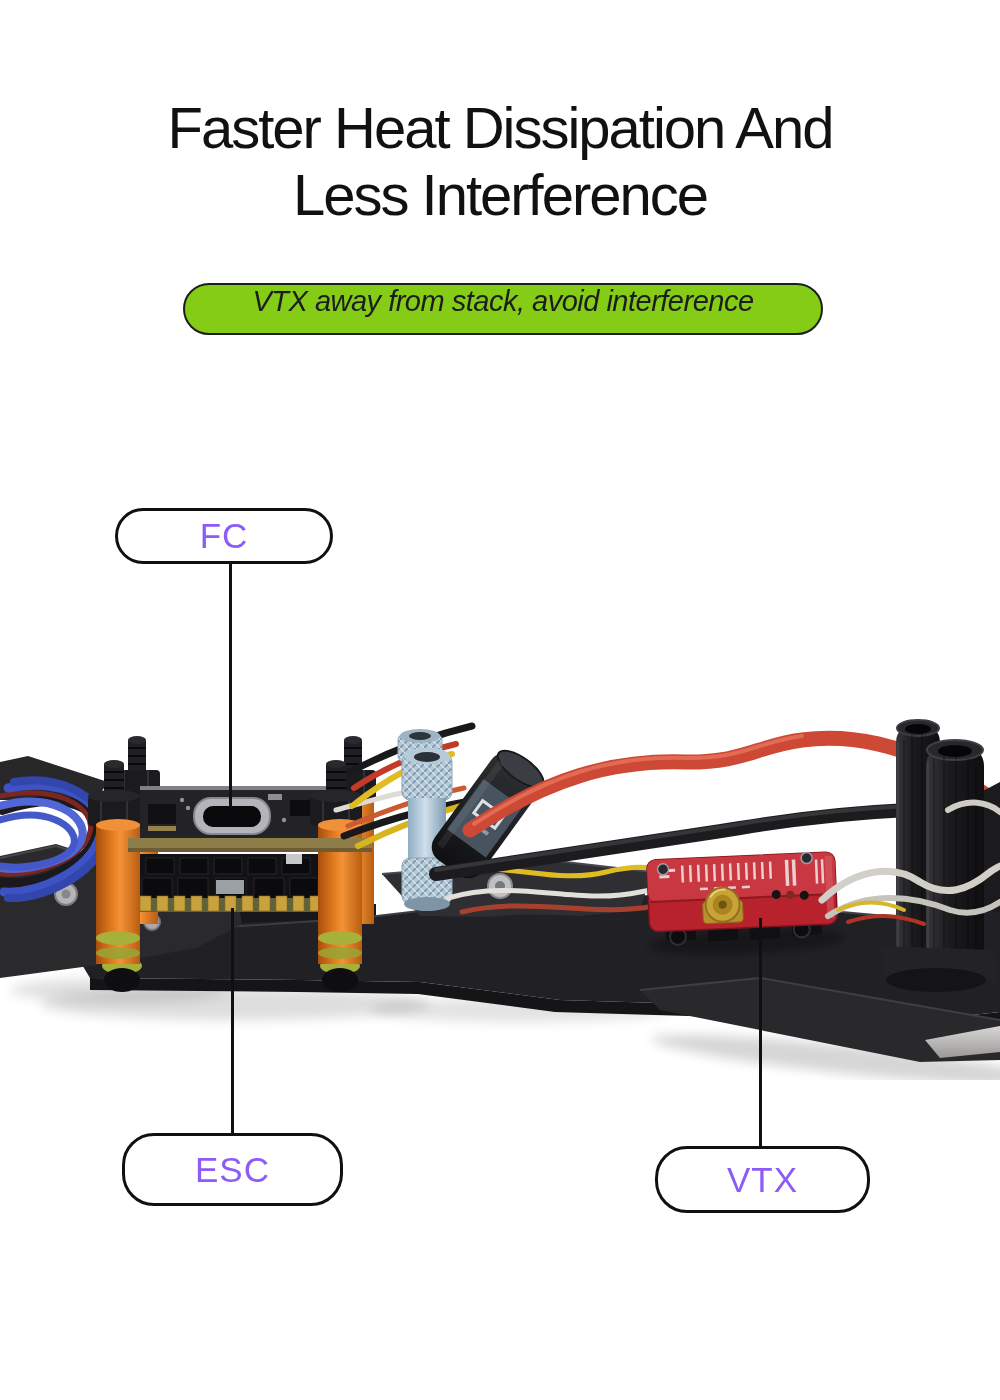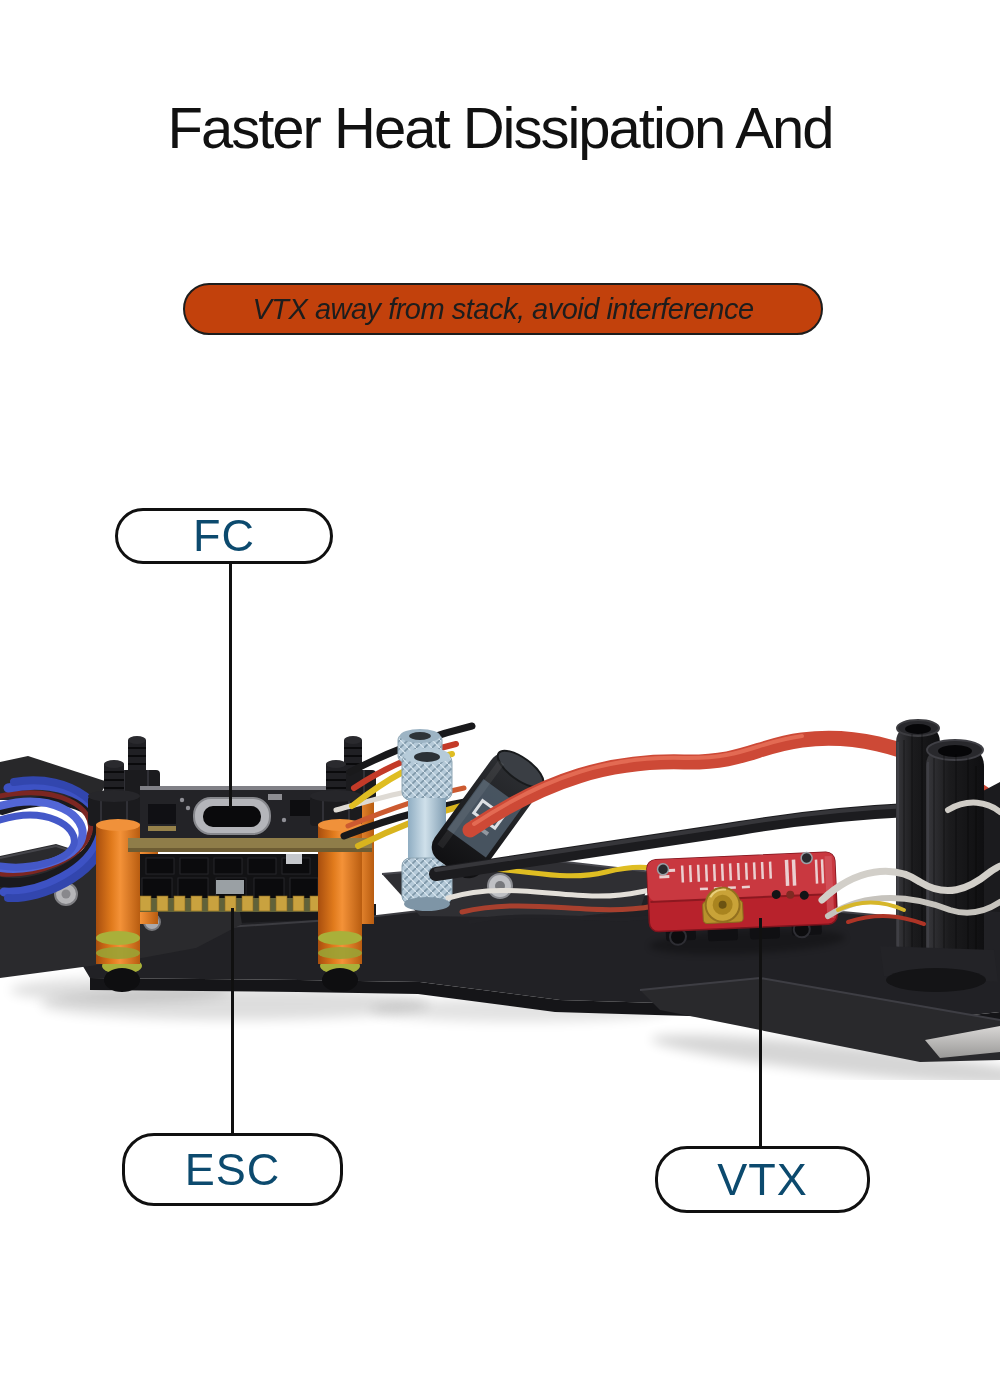--- a/index.html
+++ b/index.html
@@ -1,41 +1,42 @@
 <!DOCTYPE html>
 <html><head>
 <meta charset="utf-8">
 <style>
   html,body{margin:0;padding:0;background:#ffffff;}
   .page{position:relative;width:1000px;height:1400px;background:#ffffff;overflow:hidden;
         font-family:"Liberation Sans", sans-serif;}
   .title{position:absolute;top:94px;left:0;width:1000px;text-align:center;color:#111111;
          font-weight:normal;font-size:58px;line-height:1.16;letter-spacing:-2px;}
   .badge{position:absolute;top:283px;left:183px;width:640px;height:52px;box-sizing:border-box;
-         border:2px solid #1d1d1d;border-radius:27px;display:flex;align-items:center;justify-content:center;
-         font-style:italic;font-size:29px;color:#1d1d1d;letter-spacing:-0.5px;background:#c2410c;}
+         border:2px solid #1d1d1d;border-radius:27px;display:flex;justify-content:center;
+         font-style:italic;font-size:29px;color:#1d1d1d;letter-spacing:-0.5px;background:#84cc16;}
   .pill{position:absolute;box-sizing:border-box;border:3px solid #101010;border-radius:32px;
-        display:flex;align-items:center;justify-content:center;font-size:45px;color:#0c4a6e;
+        display:flex;align-items:center;justify-content:center;font-size:35px;color:#8b5cf6;
         background:#ffffff;z-index:6;letter-spacing:1px;}
   #pill-fc{left:115px;top:508px;width:218px;height:56px;}
   #pill-esc{left:122px;top:1133px;width:221px;height:73px;}
   #pill-vtx{left:655px;top:1146px;width:215px;height:67px;}
   .leader{position:absolute;width:3px;background:#101010;z-index:5;}
   #lead-fc{left:229px;top:562px;height:246px;}
   #lead-esc{left:231px;top:908px;height:228px;}
   #lead-vtx{left:759px;top:918px;height:231px;}
   .photo{position:absolute;left:0;top:660px;width:1000px;height:420px;z-index:1;}
 </style>
 </head>
 <body>
 
 <div class="page">
 
   <div class="title">
     <div>Faster Heat Dissipation And</div>
+    <div>Less Interference</div>
   </div>
 
   <div class="badge">
     <span>VTX away from stack, avoid interference</span>
   </div>
 
   <div class="pill" id="pill-fc">
     <span>FC</span>
   </div>
   <div class="pill" id="pill-esc">

